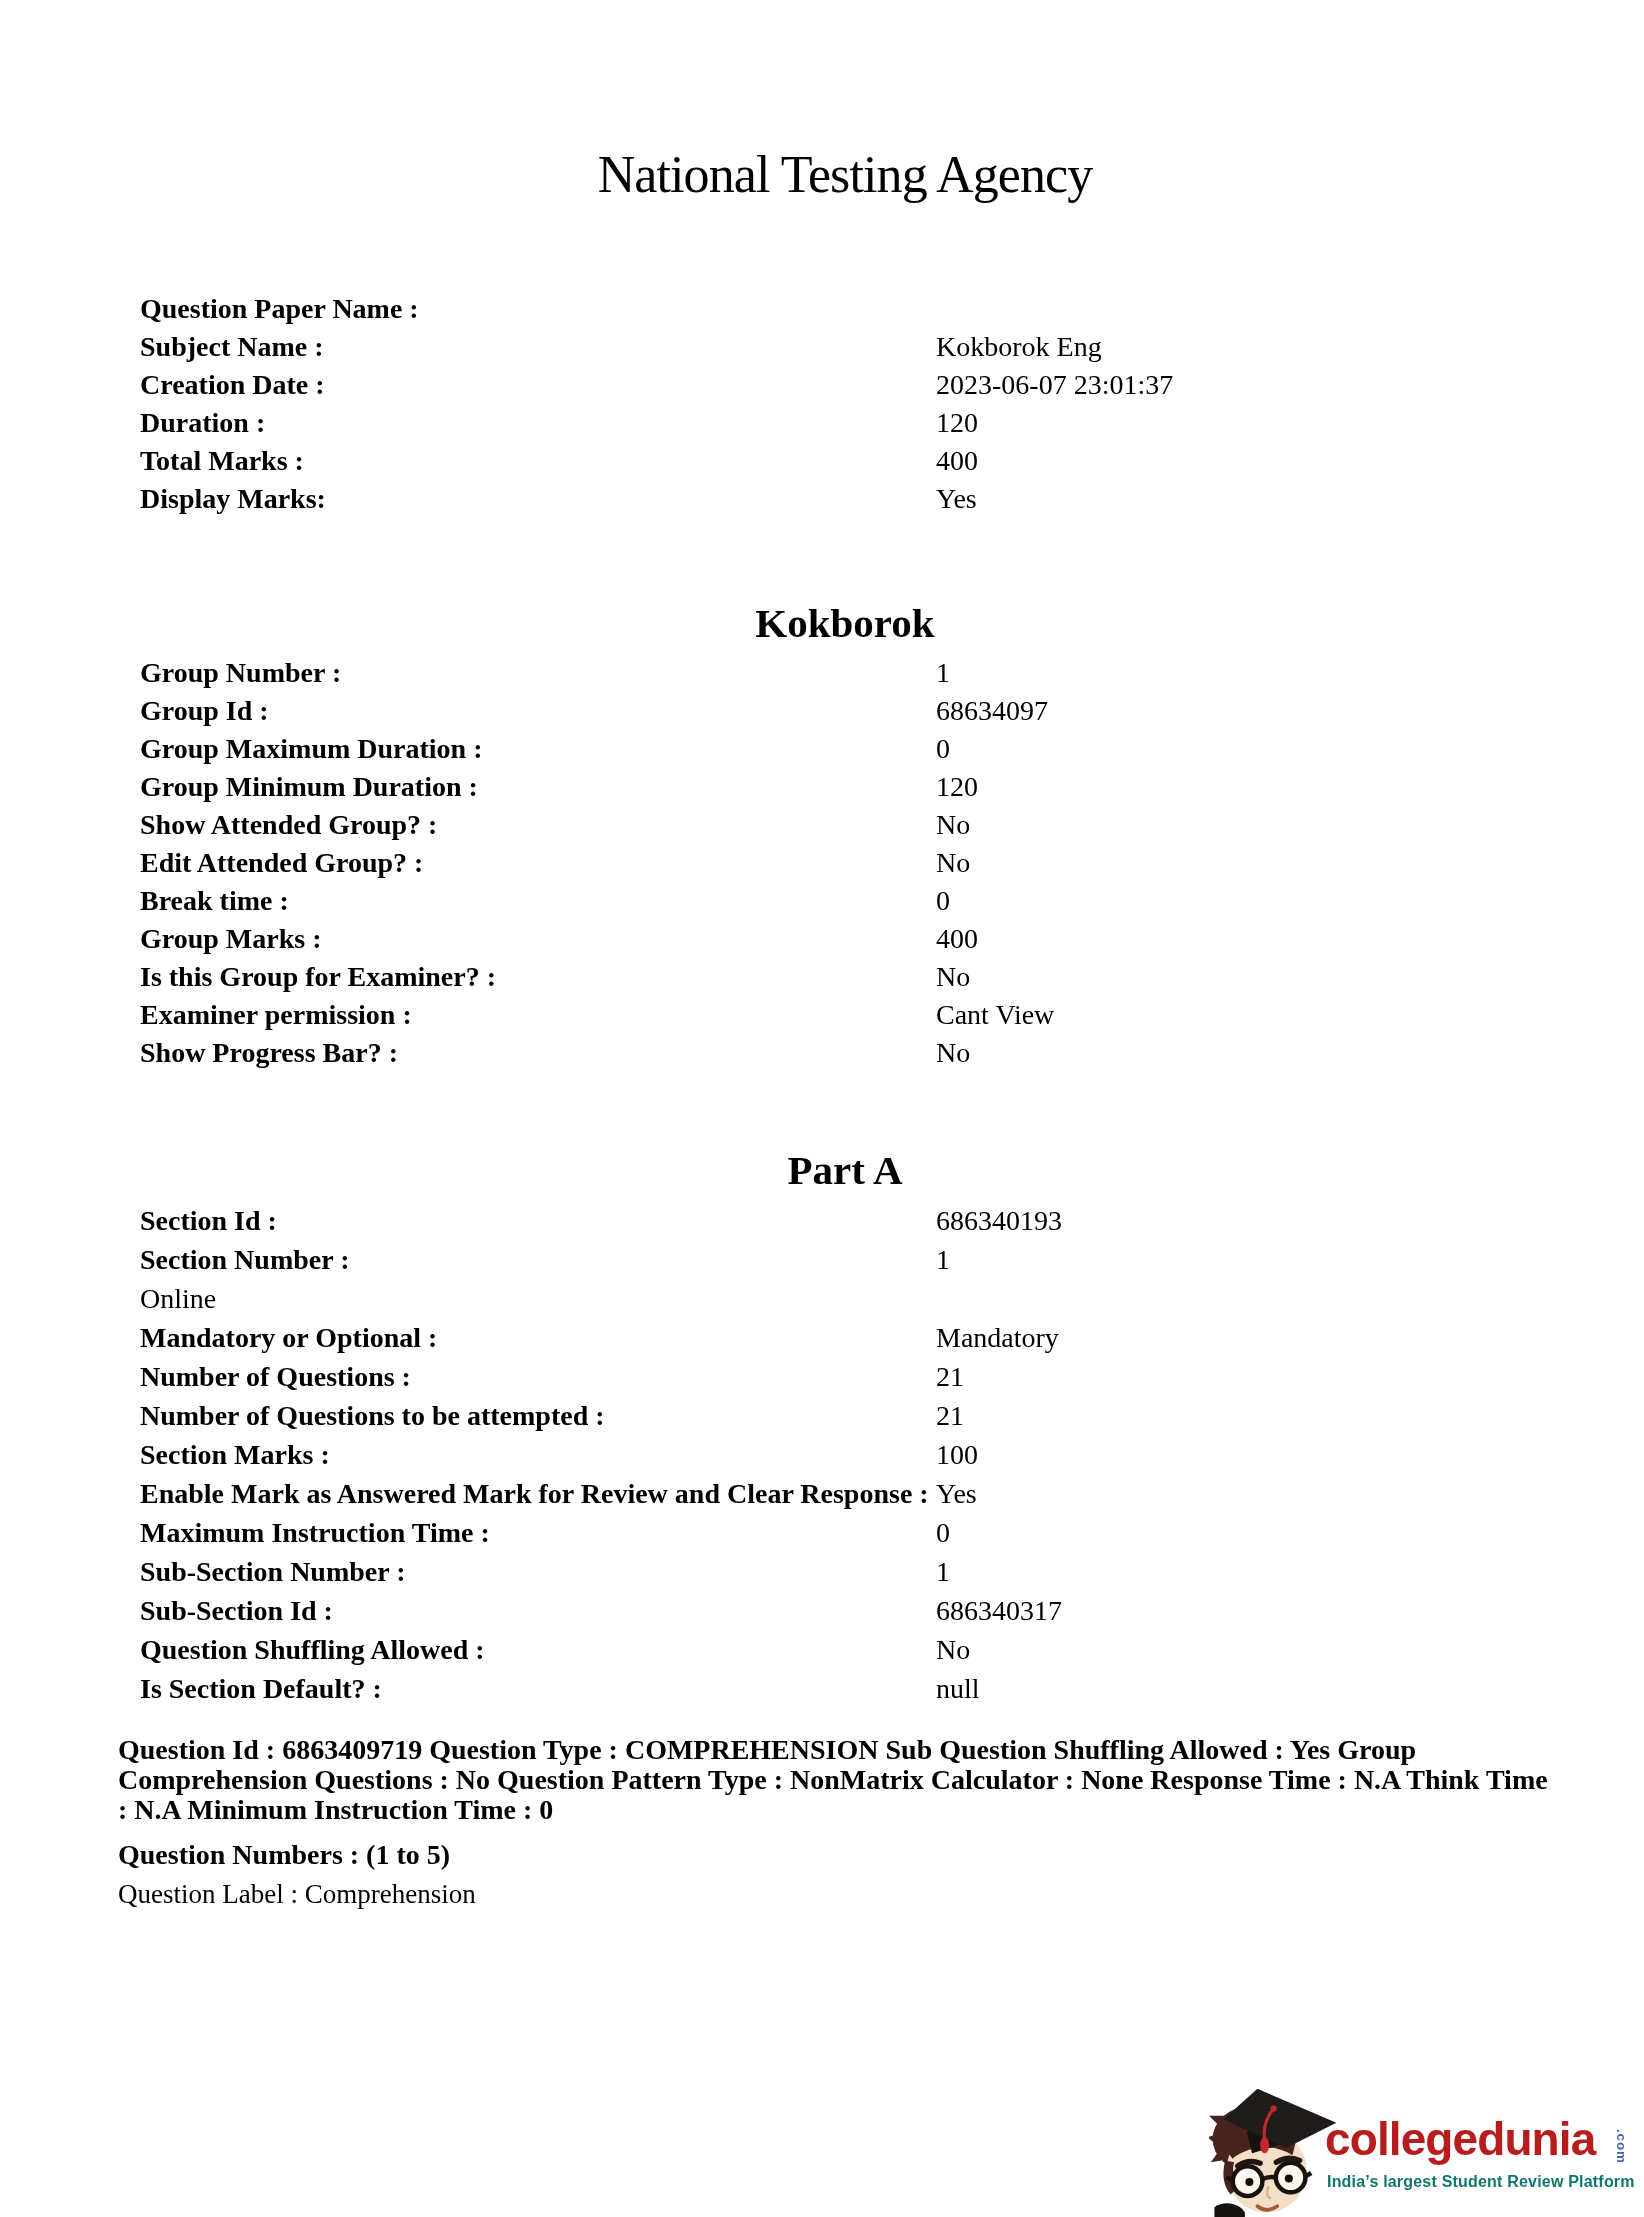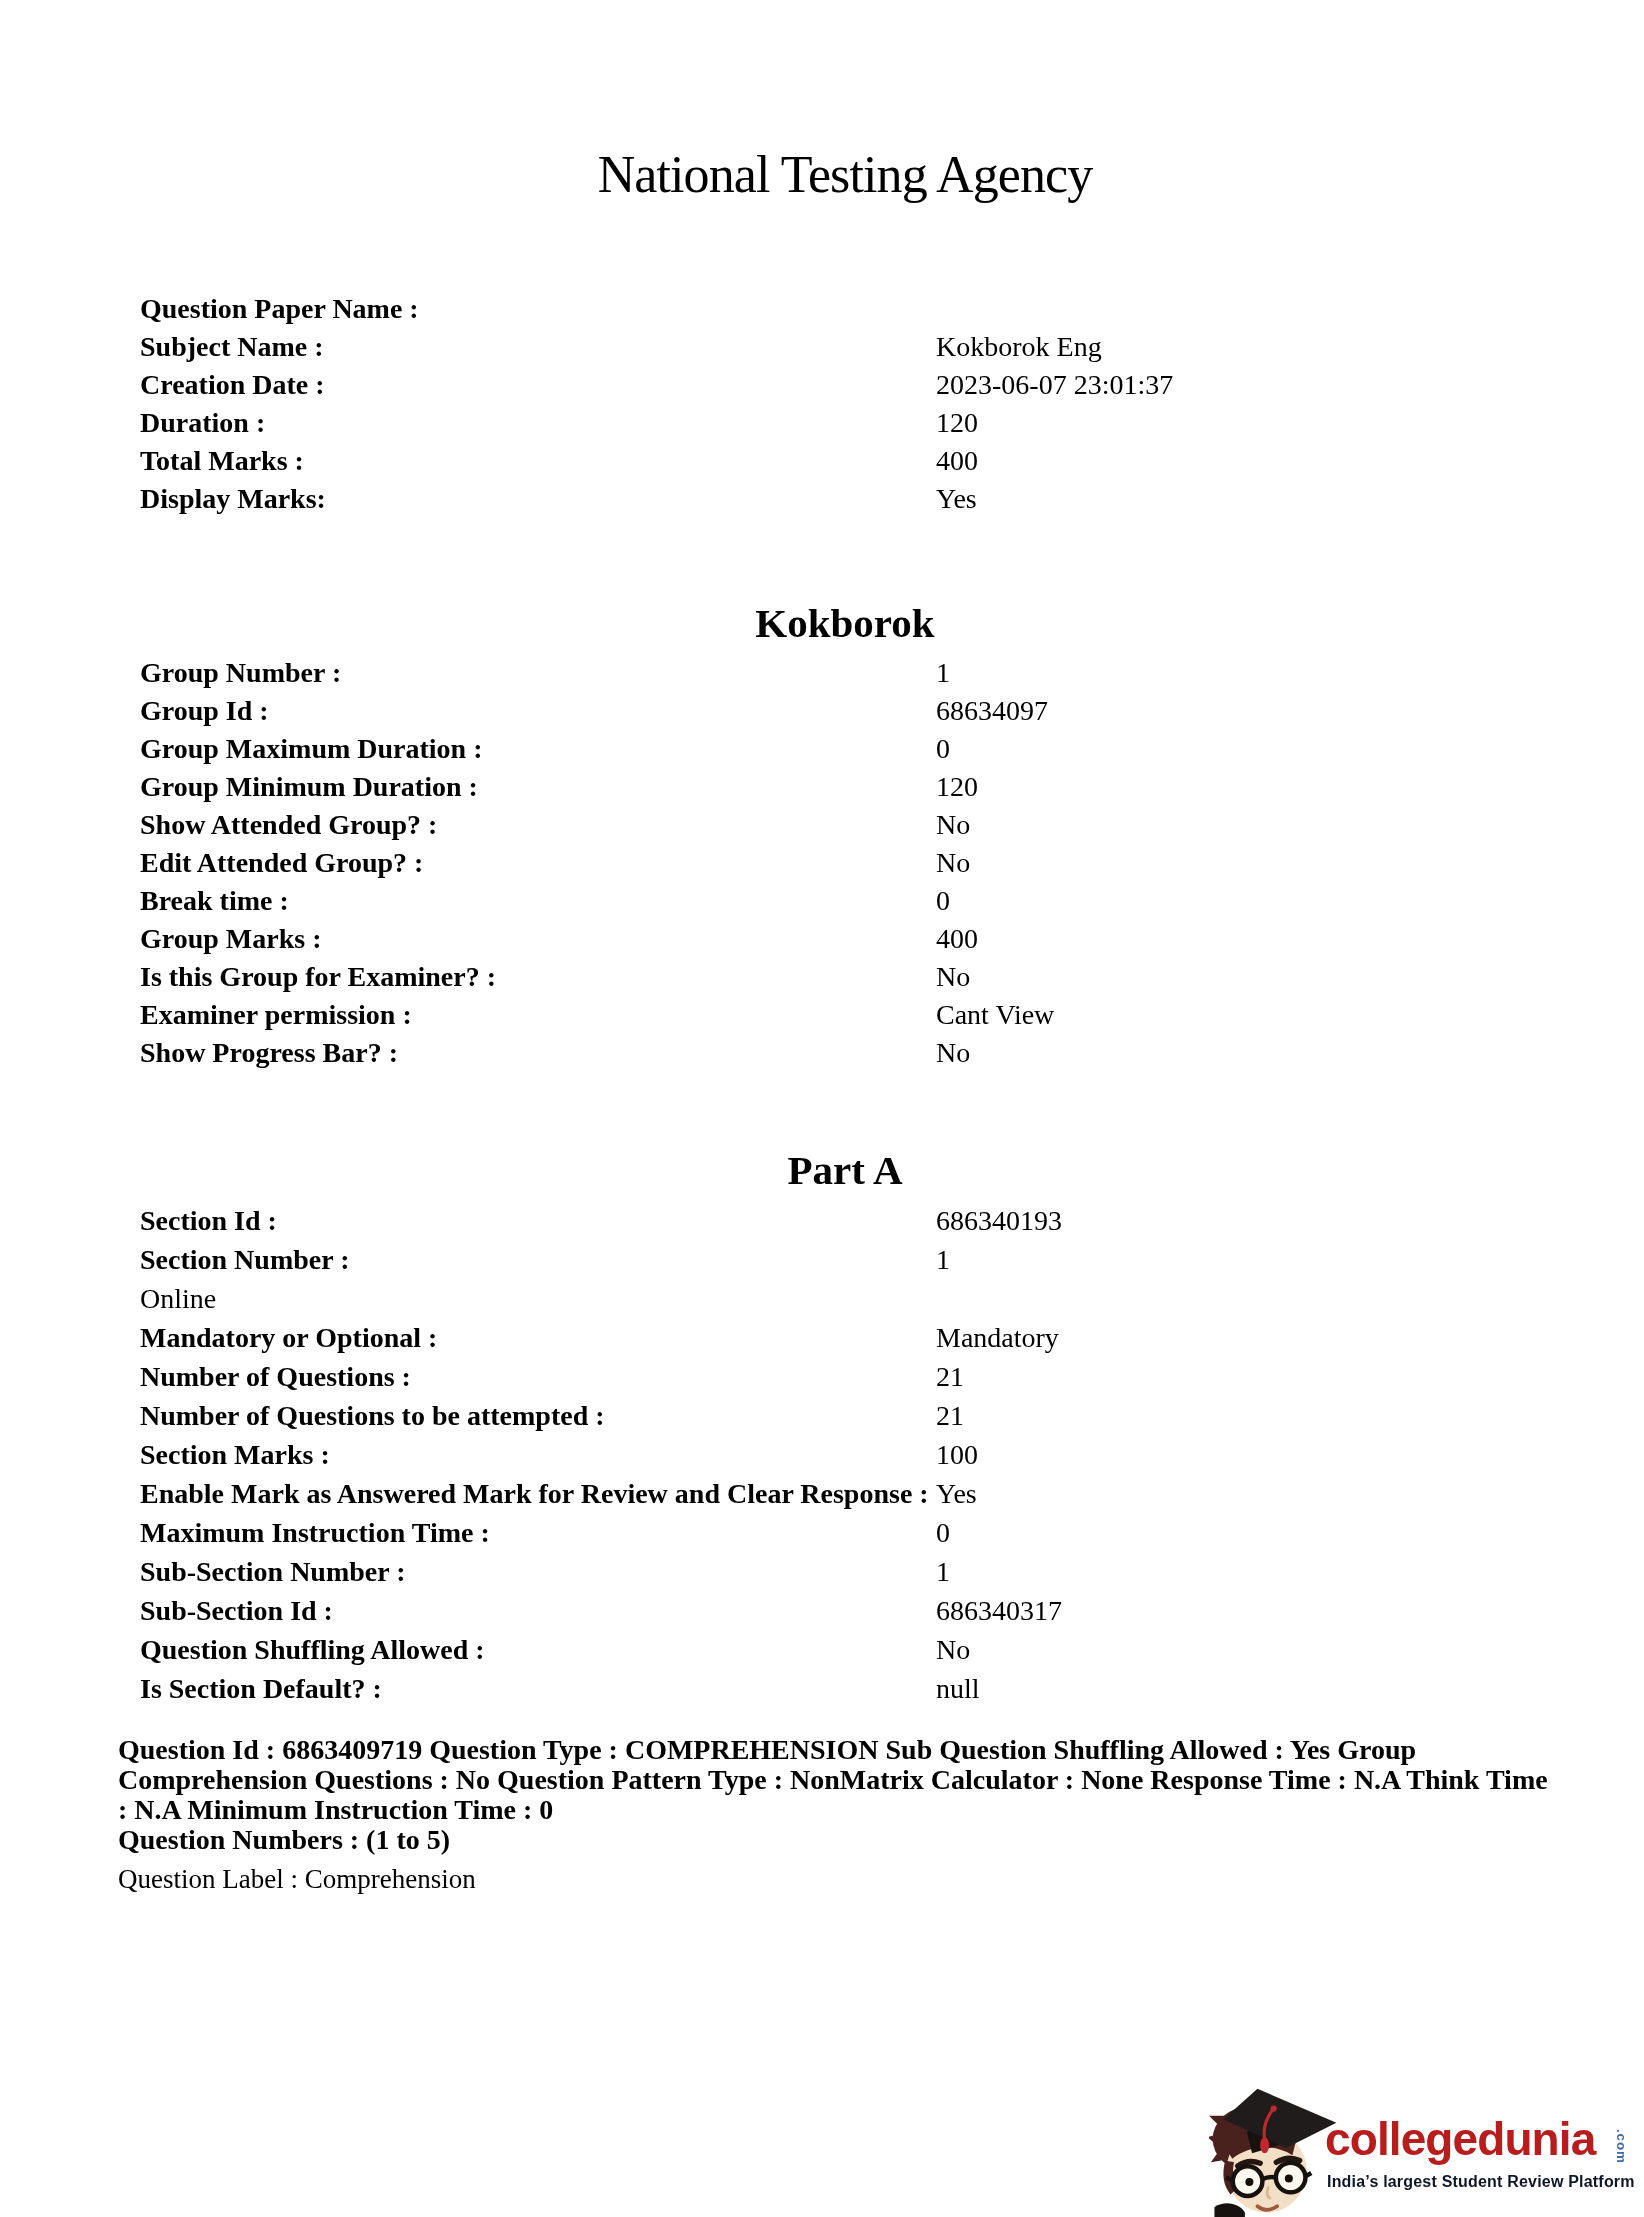--- a/index.html
+++ b/index.html
@@ -41,21 +41,21 @@
   #block-part  .kv-row { height:39px; line-height:39px; }
   .kv-row { display:flex; font-size:28px; }
   .kv-label { width:796px; font-weight:700; white-space:nowrap; flex:none; }
   .kv-value { font-weight:400; white-space:nowrap; }
   #question-block {
     position:absolute;
     left:118px; top:1735px; width:1415px;
     font-size:28px;
   }
   .meta-line { font-weight:700; line-height:30px; white-space:nowrap; }
-  .q-numbers { font-weight:700; line-height:30px; margin-top:0; white-space:nowrap; }
+  .q-numbers { font-weight:700; line-height:30px; margin-top:15px; white-space:nowrap; }
   .q-label   { font-weight:400; font-size:27px; line-height:30px; margin-top:9px; white-space:nowrap; }
   #logo {
     position:absolute;
     left:1209px; top:2082px;
     width:435px; height:135px;
   }
   .mascot { position:absolute; left:0; top:5.4px; }
   .brand {
     position:absolute; left:116px; top:30px;
     font-family:"Liberation Sans", sans-serif;
@@ -73,21 +73,21 @@
     font-size:13.4px;
     letter-spacing:0.9px;
     color:#4169ad;
   }
   .tagline {
     position:absolute; left:118px; top:91px;
     font-family:"Liberation Sans", sans-serif;
     font-weight:700;
     font-size:16px;
     letter-spacing:0.2px;
-    color:#0f172a;
+    color:#0f766e;
     white-space:nowrap;
   }
 </style>
 </head>
 <body>
 
 <div id="page">
 
   <div class="doc-title">National Testing Agency</div>
 

